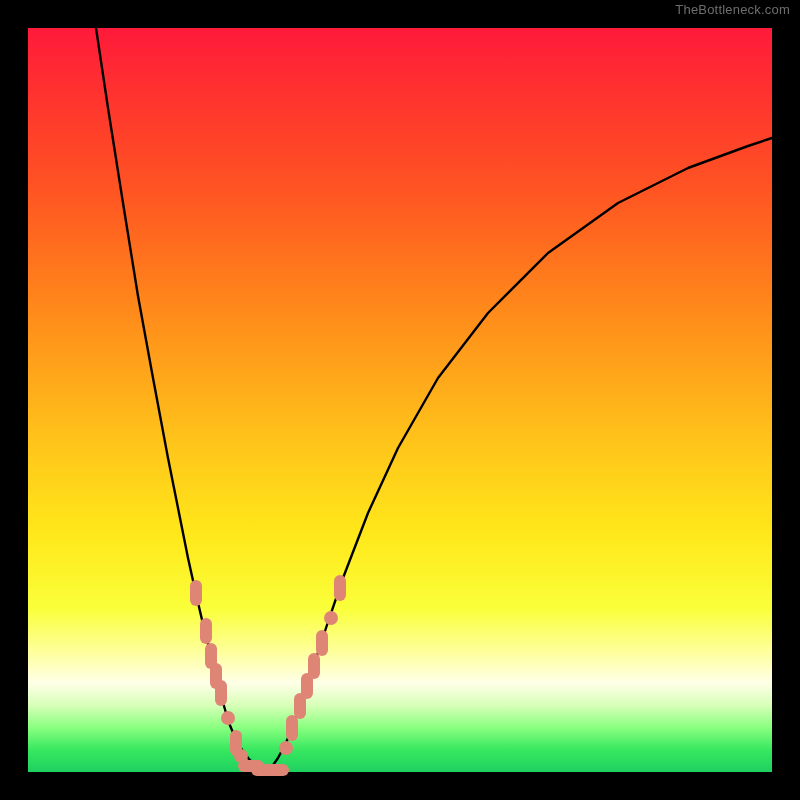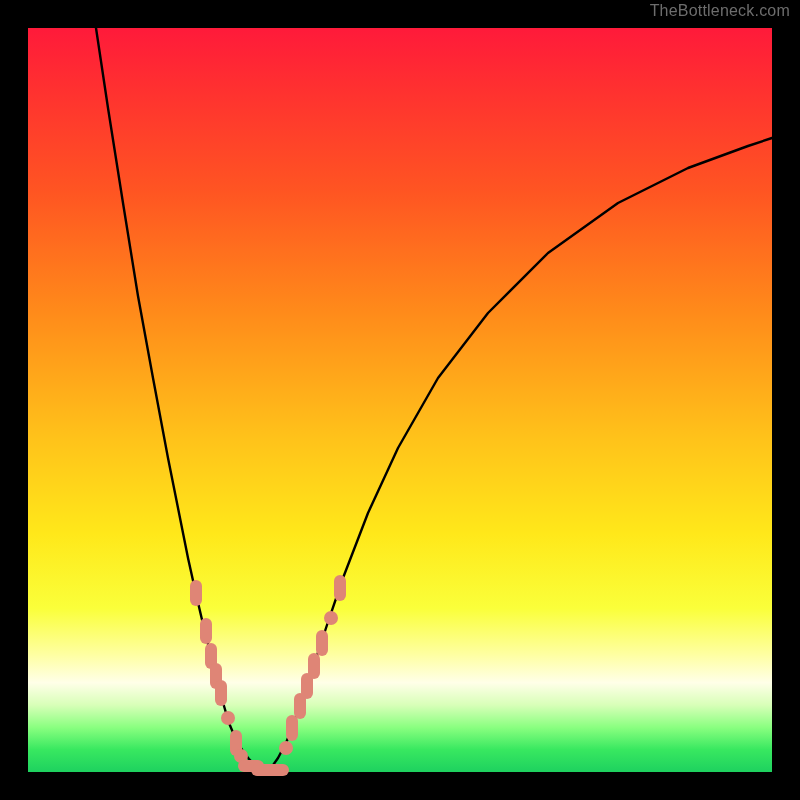--- a/index.html
+++ b/index.html
@@ -31,21 +31,21 @@
       #8aff80 94%,
       #38e860 97%,
       #1ed15f 100%
     );
   }
   .watermark {
     position: absolute;
     top: 2px;
     right: 10px;
     color: #6d6d6d;
-    font-size: 16px;
+    font-size: 13px;
     font-weight: 500;
     letter-spacing: 0.2px;
     z-index: 50;
   }
   svg.curves {
     position: absolute;
     inset: 0;
     width: 744px;
     height: 744px;
     overflow: visible;

